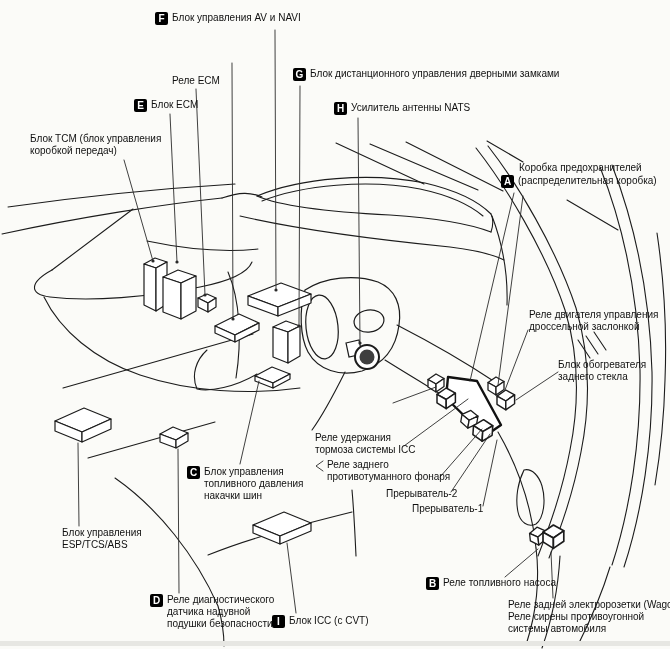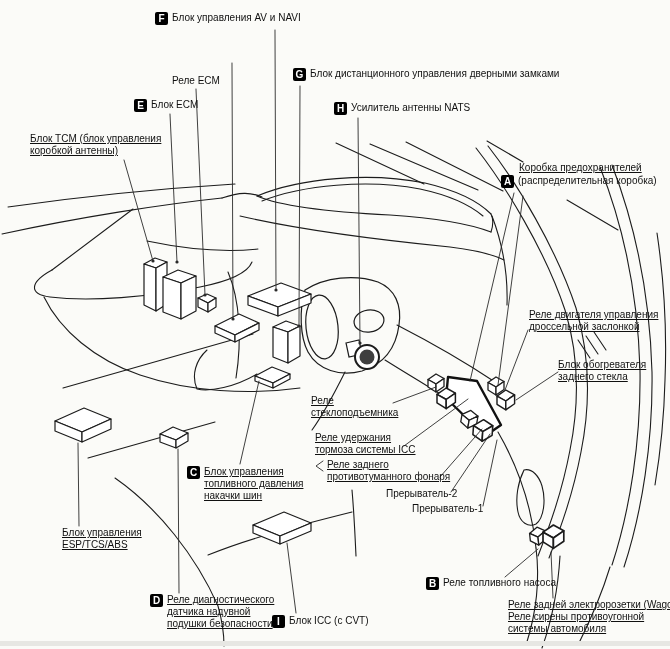--- a/index.html
+++ b/index.html
@@ -12,21 +12,21 @@
   .label{
     position:absolute;font-size:10px;line-height:12px;color:#101010;
     white-space:nowrap;letter-spacing:0px;
   }
   .row{display:flex;align-items:flex-start;gap:4px;}
   .badge{
     display:inline-flex;width:13px;height:13px;flex:0 0 13px;
     background:#000;color:#fff;font-weight:bold;font-size:10px;
     align-items:center;justify-content:center;border-radius:2px;
   }
-  .block{display:block;text-decoration:underline;}
+  .block{display:block;}
   .indent{padding-left:18px;}
   .scanband{position:absolute;left:0;top:641px;width:670px;height:5px;background:#e7e7e3;}
 </style>
 </head>
 <body>
 
 <div class="stage">
 
   <svg class="art" width="670" height="649" viewBox="0 0 670 649">
     <defs>
@@ -217,21 +217,21 @@
     <span class="ln">Реле ECM</span>
   </div>
 
   <div class="label row" style="left:134px;top:99px">
     <span class="badge">E</span>
     <span class="ln">Блок ECM</span>
   </div>
 
   <div class="label" style="left:30px;top:133px">
     <span class="ln block">Блок TCM (блок управления</span>
-    <span class="ln block">коробкой антенны)</span>
+    <span class="ln block">коробкой передач)</span>
   </div>
 
   <div class="label row" style="left:293px;top:68px">
     <span class="badge">G</span>
     <span class="ln">Блок дистанционного управления дверными замками</span>
   </div>
 
   <div class="label row" style="left:334px;top:102px">
     <span class="badge">H</span>
     <span class="ln">Усилитель антенны NATS</span>
@@ -248,24 +248,20 @@
   <div class="label" style="left:529px;top:309px">
     <span class="ln block">Реле двигателя управления</span>
     <span class="ln block">дроссельной заслонкой</span>
   </div>
 
   <div class="label" style="left:558px;top:359px">
     <span class="ln block">Блок обогревателя</span>
     <span class="ln block">заднего стекла</span>
   </div>
 
-  <div class="label" style="left:311px;top:395px">
-    <span class="ln block">Реле</span>
-    <span class="ln block">стеклоподъемника</span>
-  </div>
 
   <div class="label" style="left:315px;top:432px">
     <span class="ln block">Реле удержания</span>
     <span class="ln block">тормоза системы ICC</span>
   </div>
 
   <div class="label" style="left:327px;top:459px">
     <span class="ln block">Реле заднего</span>
     <span class="ln block">противотуманного фонаря</span>
   </div>

